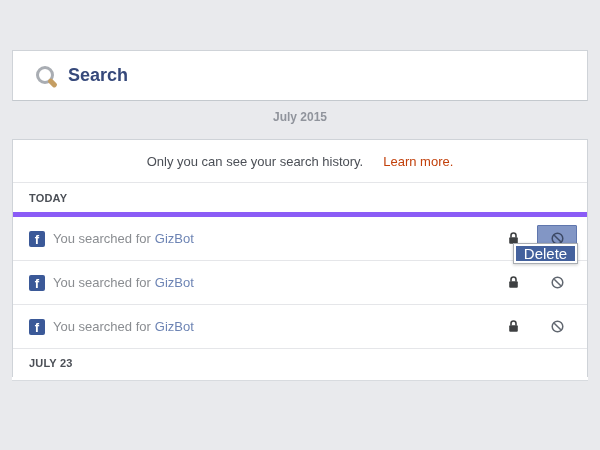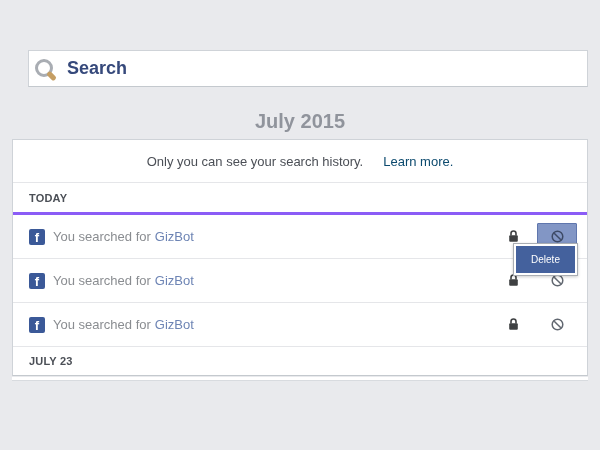--- a/index.html
+++ b/index.html
@@ -8,26 +8,25 @@
     background:#e9eaed;
   }
   .screen{
     position:relative;
     width:600px;height:450px;
     background:#e9eaed;
     overflow:hidden;
   }
   
   .header-card{
-    position:absolute;left:12px;right:12px;top:50px;height:37px;
+    position:absolute;left:12px;right:12px;top:50px;height:51px;
     background:#fff;border:1px solid #cfd3d8;border-bottom-color:#c4c9ce;
     box-sizing:border-box;
     display:flex;align-items:center;justify-content:space-between;
-    padding:0 5px;
-    margin-left:16px;
+    padding:0 22px;
   }
   .header-left{display:flex;align-items:center;}
   .big-mag{position:relative;width:24px;height:24px;}
   .big-mag .glass{
     position:absolute;left:1px;top:2px;width:12px;height:12px;
     border:3px solid #a9adb3;border-radius:50%;
   }
   .big-mag .handle{
     position:absolute;left:15px;top:14px;width:5px;height:10px;
     background:#c59e63;border-radius:2px;transform:rotate(-45deg);
@@ -37,36 +36,36 @@
   }
   .header-right{display:flex;align-items:center;}
   .clear-searches{
     font-size:12px;font-weight:bold;color:#4b4f56;text-decoration:none;cursor:pointer;
   }
   .vdiv{width:1px;height:22px;background:#d8dbdf;margin:0 12px;}
   .small-mag{display:flex;align-items:center;cursor:pointer;}
   
   .month-heading{
     position:absolute;left:0;right:0;top:110px;
-    text-align:center;font-size:20px;font-weight:bold;color:#90949c;
+    text-align:center;font-size:12px;font-weight:bold;color:#90949c;
   }
   
   .content-card{
     position:absolute;left:12px;right:12px;top:139px;
     background:#fff;border:1px solid #cfd3d8;border-bottom-color:#c4c9ce;
     box-sizing:border-box;
   }
   .notice-row{
     height:42px;border-bottom:1px solid #e5e6e9;
     display:flex;align-items:center;justify-content:center;
     font-size:13px;color:#4b4f56;gap:16px;
   }
-  .notice-row a{color:#0c4a6e;text-decoration:none;margin-left:4px;cursor:pointer;}
+  .notice-row a{color:#c2410c;text-decoration:none;margin-left:4px;cursor:pointer;}
   .section-header{
-    height:29px;border-bottom:3px solid #8b5cf6;
+    height:29px;border-bottom:5px solid #8b5cf6;
     display:flex;align-items:center;
     padding:0 16px;font-size:11px;font-weight:bold;color:#4b4f56;
     letter-spacing:.2px;
   }
   .section-header.last{border-bottom:none;height:28px;}
   .history-row{
     height:43px;border-bottom:1px solid #e5e6e9;
     display:flex;align-items:center;padding:0 10px 0 16px;
     position:relative;
   }
@@ -95,22 +94,22 @@
     background:#fff;border-bottom:1px solid #d8dbdf;
   }
   
   .delete-dropdown{
     position:absolute;left:513px;top:243px;width:65px;
     background:#fff;border:1px solid #a9adb3;
     box-shadow:0 1px 3px rgba(0,0,0,.2);
     padding:2px;z-index:10;box-sizing:border-box;
   }
   .delete-item{
-    background:#44619d;color:#fff;font-size:10px;
-    height:27px;display:flex;align-items:center;justify-content:center;
+    background:#44619d;color:#fff;font-size:15px;
+    height:15px;display:flex;align-items:center;justify-content:center;
     cursor:pointer;
   }
 </style>
 </head>
 <body>
 
 <div class="screen">
 
   <div class="header-card">
     <div class="header-left">

